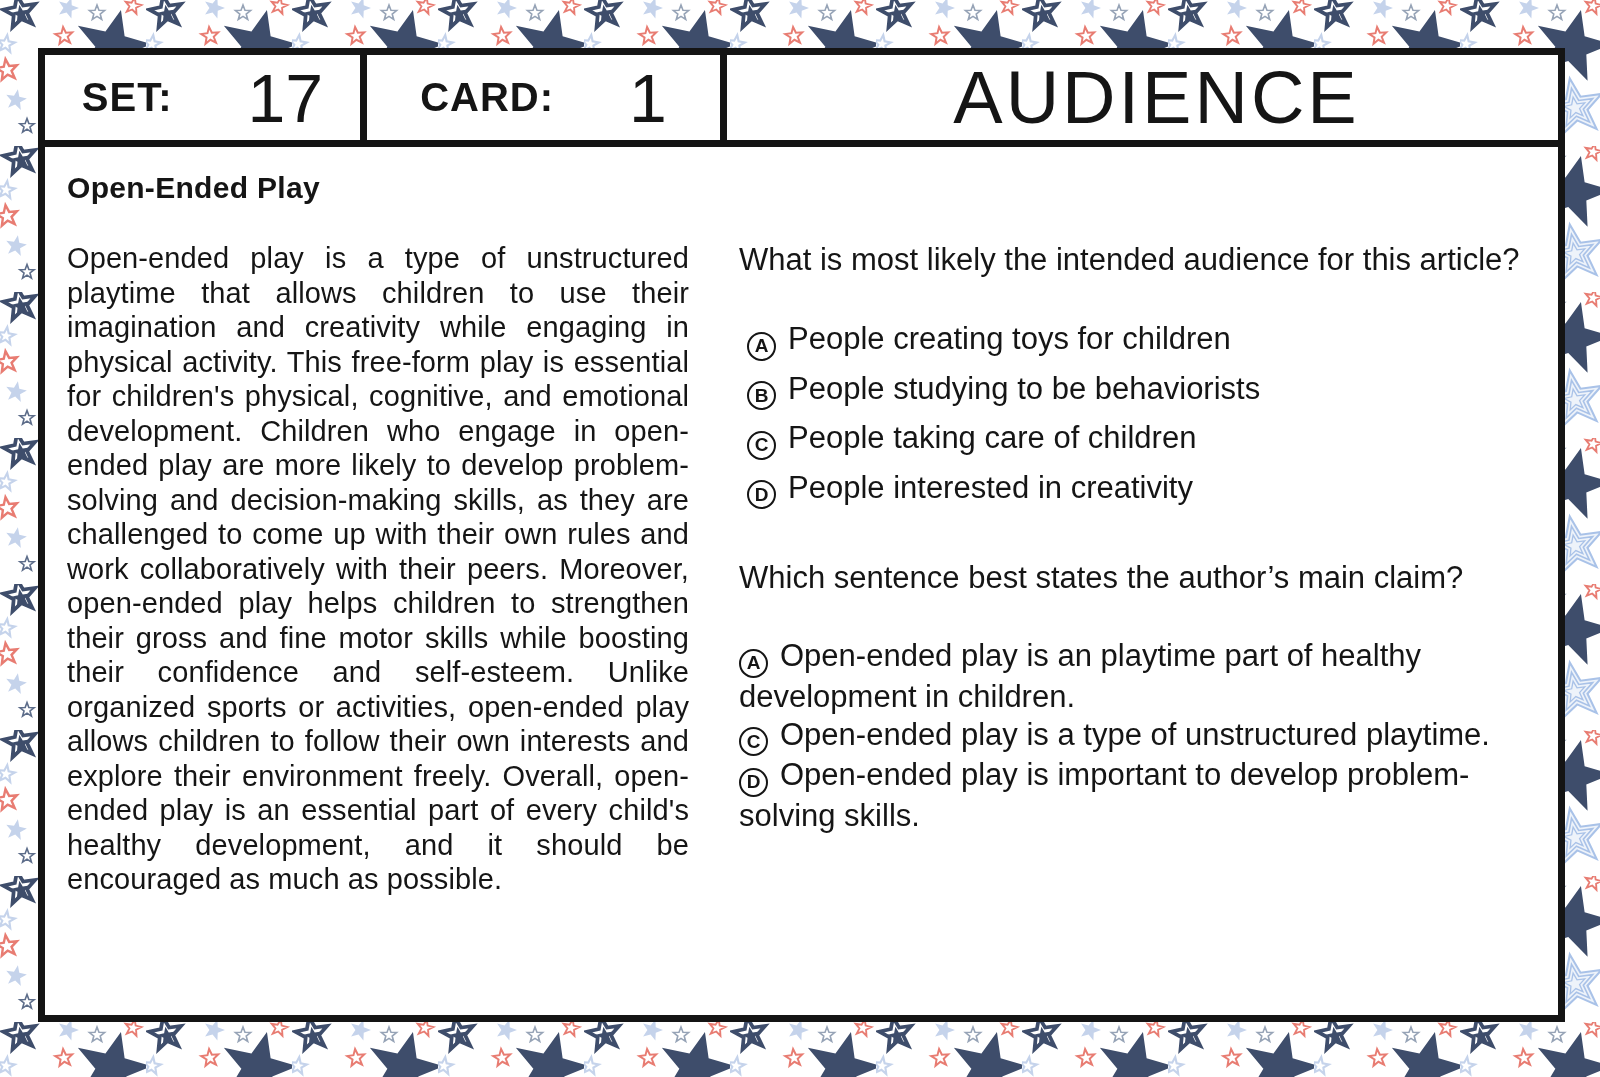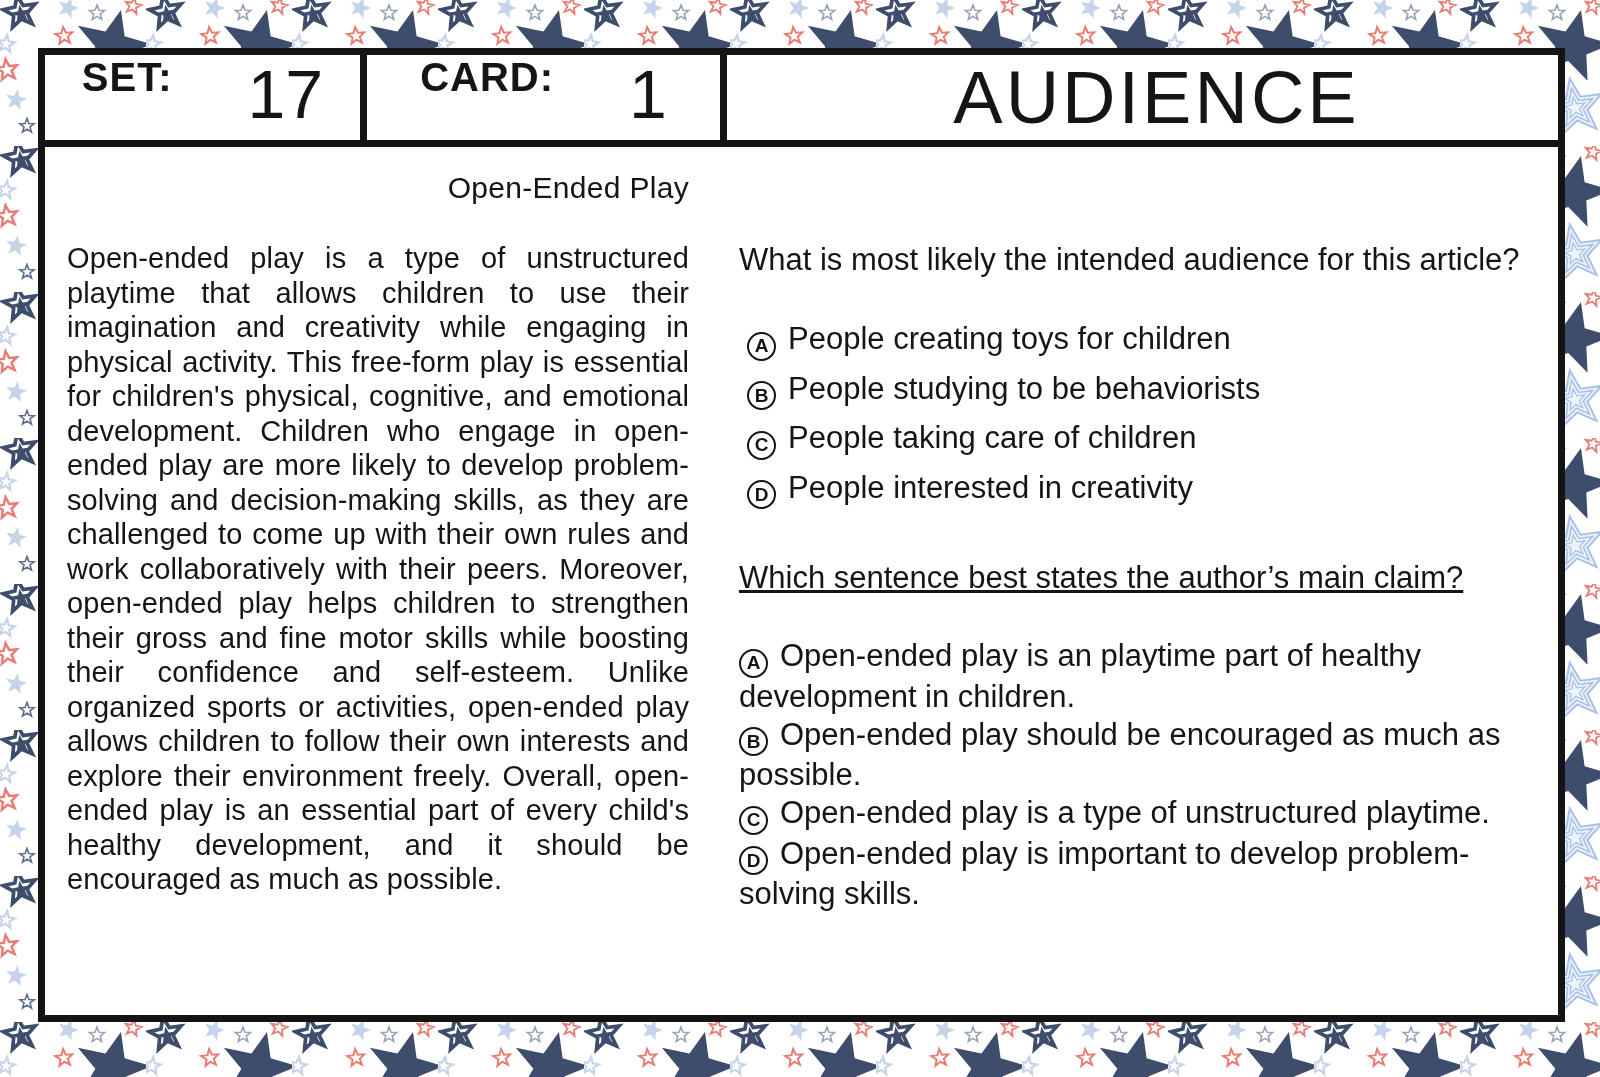--- a/index.html
+++ b/index.html
@@ -12,40 +12,40 @@
   }
   .bg-stars{position:absolute;inset:0;z-index:0;}
   .card{
     position:absolute;left:38px;top:48px;width:1527px;height:974px;
     box-sizing:border-box;background:#ffffff;border:7px solid #141414;
     z-index:1;display:flex;flex-direction:column;
   }
   .card-header{
     display:flex;flex:0 0 85px;border-bottom:7px solid #141414;align-items:stretch;
   }
-  .hcell{display:flex;justify-content:center;box-sizing:border-box;gap:39px;}
+  .hcell{display:flex;align-items:center;justify-content:center;box-sizing:border-box;gap:39px;}
   .hcell.set{width:322px;border-right:7px solid #141414;}
   .hcell.cardno{width:360px;border-right:7px solid #141414;}
   .hcell.skill{flex:1;}
   .hlabel{font-weight:800;font-size:40px;letter-spacing:1px;}
   .hvalue{font-weight:400;font-size:68px;margin-left:36px;}
   .skill-title{font-weight:300;font-size:74px;letter-spacing:3px;margin-left:28px;}
   .card-body{
     flex:1;display:flex;padding:22px 36px 0 22px;box-sizing:border-box;gap:50px;
   }
   .col-passage{width:622px;flex:0 0 622px;}
   .passage-title{
-    text-align:right;font-weight:400;font-size:30px;margin:2px 0 36px 0;letter-spacing:0.3px;
+    text-align:left;font-weight:700;font-size:30px;margin:2px 0 36px 0;letter-spacing:0.3px;
   }
   .passage-body{
     font-size:29px;line-height:34.5px;text-align:justify;letter-spacing:0.1px;
   }
   .col-questions{flex:1;padding-top:72px;font-size:31px;line-height:38px;}
   .q-prompt{margin:0;}
-  .q2 .q-prompt{margin-top:50px;text-decoration:underline;}
+  .q2 .q-prompt{margin-top:50px;}
   .q-options{margin-top:40px;}
   .q1 .q-options .option{margin:8px;line-height:40px;white-space:nowrap;}
   .q2 .q-options .option{margin:0;line-height:38px;}
   .circle-letter{
     display:inline-flex;align-items:center;justify-content:center;
     width:29px;height:29px;border:2.5px solid #151515;border-radius:50%;
     font-size:19px;font-weight:700;margin-right:12px;box-sizing:border-box;
     vertical-align:-3px;letter-spacing:0;
   }
 </style>
@@ -113,21 +113,20 @@
           <p class="option"><span class="circle-letter">B</span><span>People studying to be behaviorists</span></p>
           <p class="option"><span class="circle-letter">C</span><span>People taking care of children</span></p>
           <p class="option"><span class="circle-letter">D</span><span>People interested in creativity</span></p>
         </div>
       </div>
 
       <div class="question q2">
         <p class="q-prompt">Which sentence best states the author’s main claim?</p>
         <div class="q-options">
           <p class="option"><span class="circle-letter">A</span><span>Open-ended play is an playtime part of healthy development in children.</span></p>
-          <p class="option"><span class="circle-letter">B</span><span>Open-ended play should be encouraged as much as possible.</span></p>
           <p class="option"><span class="circle-letter">C</span><span>Open-ended play is a type of unstructured playtime.</span></p>
           <p class="option"><span class="circle-letter">D</span><span>Open-ended play is important to develop problem-solving skills.</span></p>
         </div>
       </div>
 
     </div>
   </div>
 </div>
 
 </body></html>

